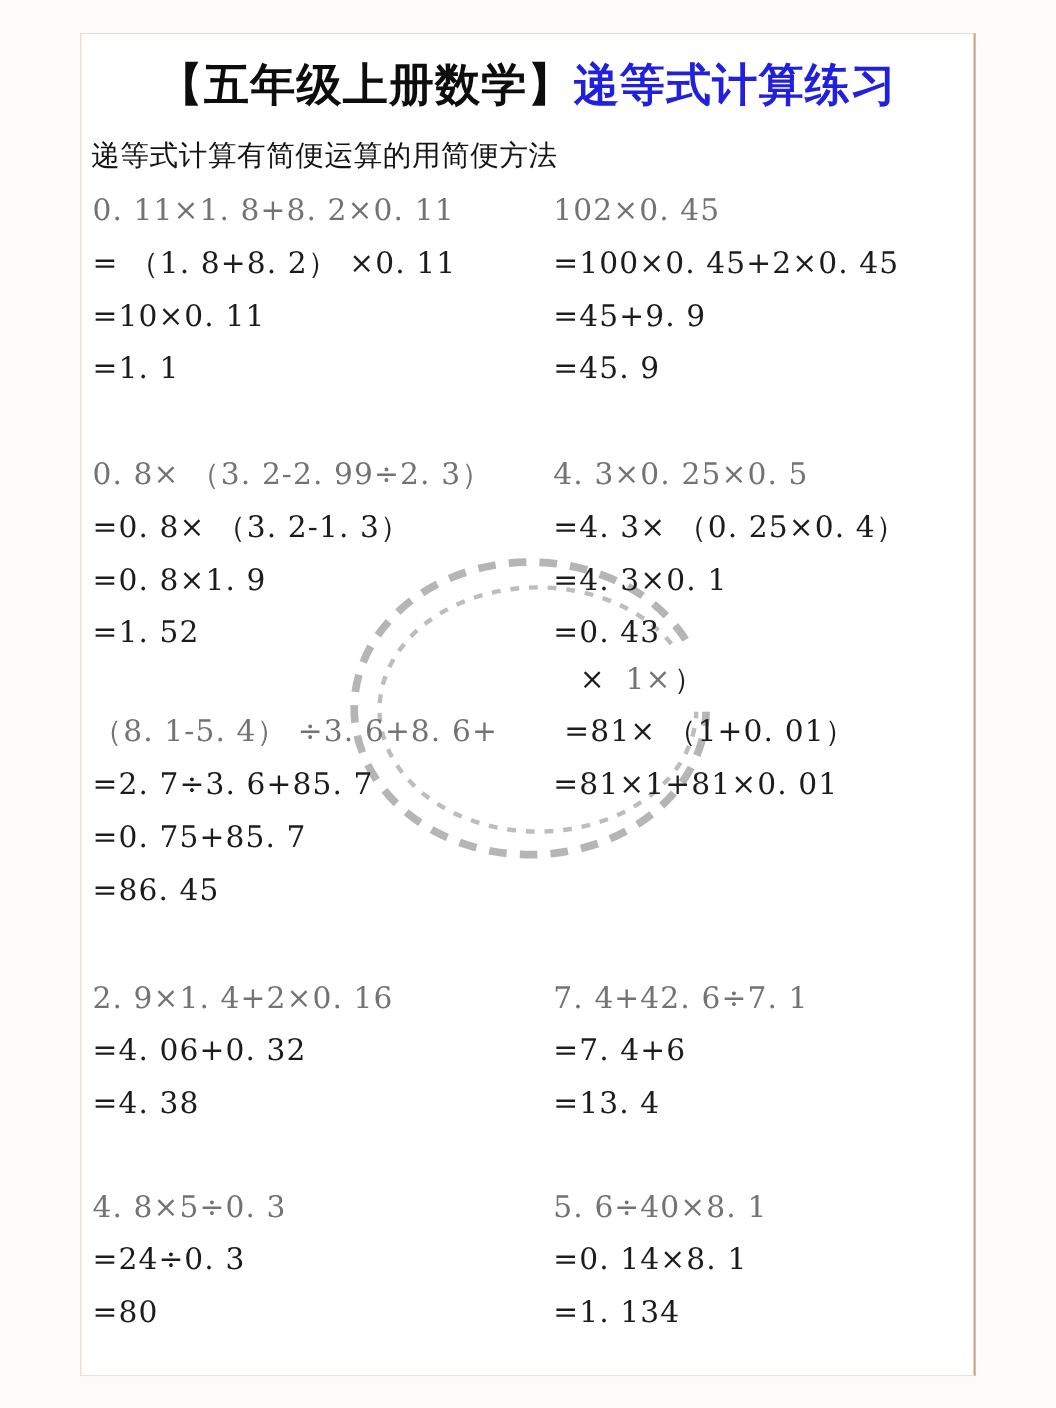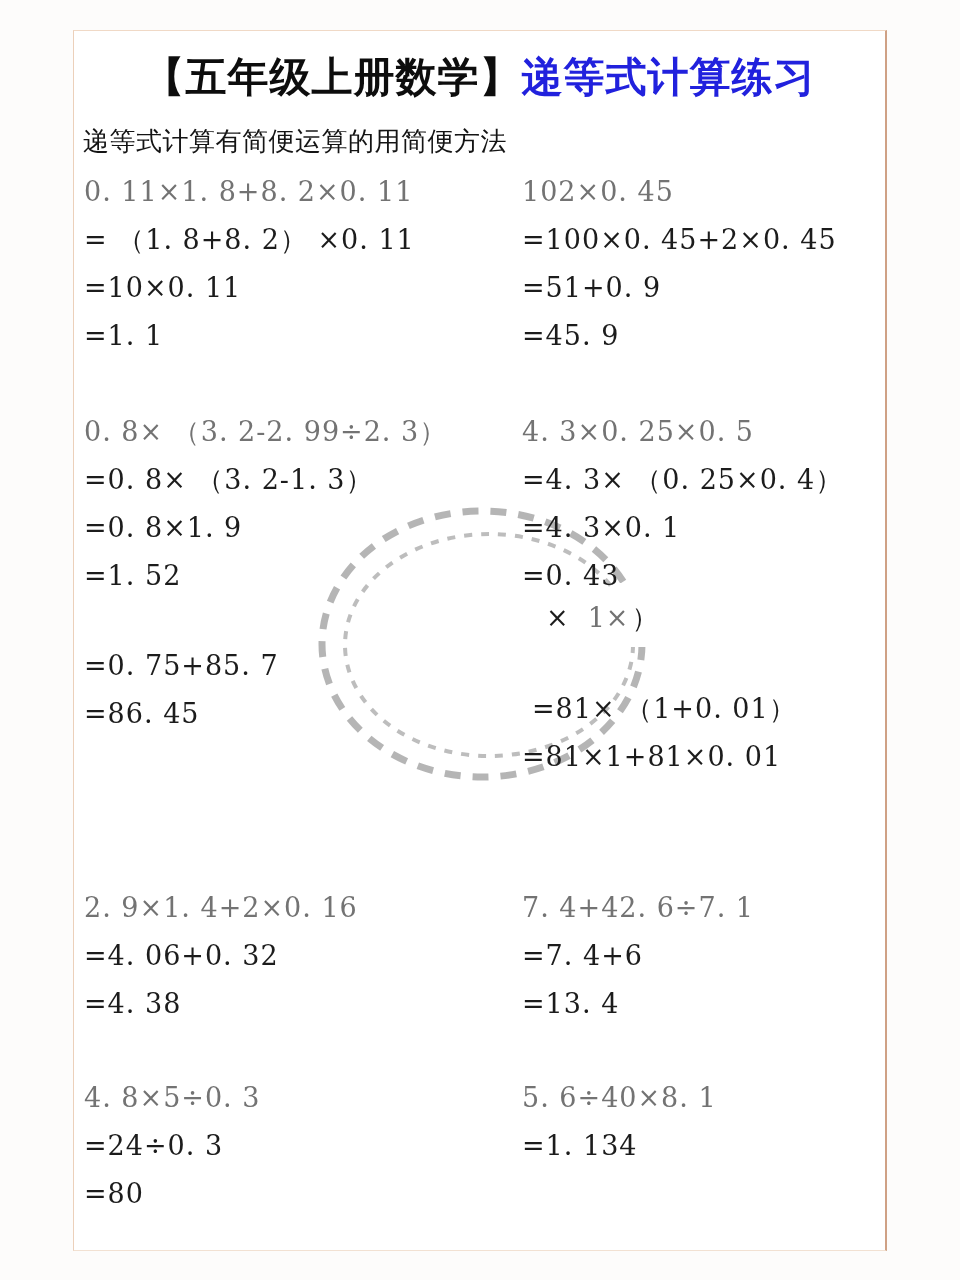--- a/index.html
+++ b/index.html
@@ -22,27 +22,27 @@
     letter-spacing:1px;color:#0d0d0d;white-space:nowrap;
   }
   .t-blue{color:#2121dd;}
   .subtitle{
     position:absolute;left:83px;top:124px;
     font-size:26px;color:#141414;letter-spacing:.5px;white-space:nowrap;
   }
   .section{position:absolute;left:84px;width:802px;}
   .col{position:absolute;top:0;}
   .col-left{left:0;width:405px;}
-  .col-right{left:438px;width:389px;}
+  .col-right{left:419px;width:389px;}
   .line{
     height:48px;line-height:48px;font-size:27px;color:#1c1c1c;
     letter-spacing:1px;white-space:nowrap;
   }
   .problem,.red{color:#737373;}
-  .ind{padding-left:10px;margin-top:43px;}
+  .ind{padding-left:10px;}
   .frag{padding-left:24px;}
   .frag .red{margin-left:18px;margin-right:2px;}
   .watermark{position:absolute;left:310px;top:496px;pointer-events:none;}
   .patch{position:absolute;background:#ffffff;}
   .patch-1{left:612px;top:583px;width:46px;height:64px;}
   .patch-2{left:380px;top:646px;width:100px;height:52px;}
   .content{position:absolute;left:0;top:0;width:960px;height:1280px;}
 </style>
 </head>
 <body>
@@ -67,21 +67,21 @@
   <div class="section" style="top:168px">
     <div class="col col-left">
       <div class="line problem">0. 11×1. 8+8. 2×0. 11</div>
       <div class="line">= （1. 8+8. 2） ×0. 11</div>
       <div class="line">=10×0. 11</div>
       <div class="line">=1. 1</div>
     </div>
     <div class="col col-right">
       <div class="line problem">102×0. 45</div>
       <div class="line">=100×0. 45+2×0. 45</div>
-      <div class="line">=51+0. 9</div>
+      <div class="line">=45+9. 9</div>
       <div class="line">=45. 9</div>
     </div>
   </div>
 
   <div class="section" style="top:408px">
     <div class="col col-left">
       <div class="line problem">0. 8× （3. 2-2. 99÷2. 3）</div>
       <div class="line">=0. 8× （3. 2-1. 3）</div>
       <div class="line">=0. 8×1. 9</div>
       <div class="line">=1. 52</div>
@@ -90,20 +90,22 @@
       <div class="line problem">4. 3×0. 25×0. 5</div>
       <div class="line">=4. 3× （0. 25×0. 4）</div>
       <div class="line">=4. 3×0. 1</div>
       <div class="line">=0. 43</div>
     </div>
   </div>
 
   <div class="section" style="top:594px">
     <div class="col col-left">
       <div class="line"></div>
+      <div class="line problem">（8. 1-5. 4） ÷3. 6+8. 6+</div>
+      <div class="line">=2. 7÷3. 6+85. 7</div>
       <div class="line">=0. 75+85. 7</div>
       <div class="line">=86. 45</div>
     </div>
     <div class="col col-right">
       <div class="line frag">
         <span>×</span><span class="red">1×</span><span>）</span>
       </div>
       <div class="line ind">=81× （1+0. 01）</div>
       <div class="line">=81×1+81×0. 01</div>
     </div>
@@ -123,17 +125,18 @@
   </div>
 
   <div class="section" style="top:1074px">
     <div class="col col-left">
       <div class="line problem">4. 8×5÷0. 3</div>
       <div class="line">=24÷0. 3</div>
       <div class="line">=80</div>
     </div>
     <div class="col col-right">
       <div class="line problem">5. 6÷40×8. 1</div>
+      <div class="line">=0. 14×8. 1</div>
       <div class="line">=1. 134</div>
     </div>
   </div>
 
 </div>
 
 </body></html>

